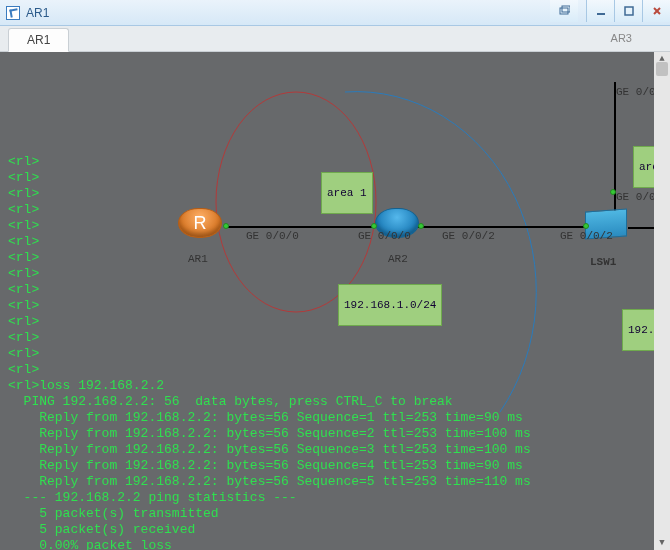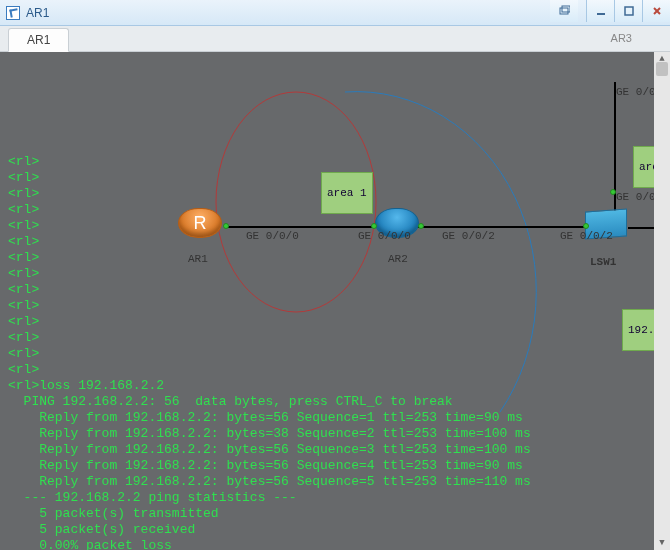--- a/index.html
+++ b/index.html
@@ -230,20 +230,21 @@
     <span class="iflabel" style="left:655px; top:144px;">GE</span>
     <span class="iflabel" style="left:616px; top:0px;">GE 0/0/0</span>
     <span class="iflabel" style="left:616px; top:105px;">GE 0/0/3</span>
 
     <span class="green-dot" style="left:223px; top:139px;"></span>
     <span class="green-dot" style="left:371px; top:139px;"></span>
     <span class="green-dot" style="left:418px; top:139px;"></span>
     <span class="green-dot" style="left:583px; top:139px;"></span>
     <span class="green-dot" style="left:610px; top:105px;"></span>
 
+    <div class="netlabel" style="left:299px; top:200px;">192.168.1.0/24</div>
     <div class="netlabel" style="left:583px; top:225px;">192.168.234.0/2</div>
   </div>
 
   
   <div style="position:relative"><span>&lt;rl&gt;</span>
 <span>&lt;rl&gt;</span>
 <span>&lt;rl&gt;</span>
 <span>&lt;rl&gt;</span>
 <span>&lt;rl&gt;</span>
 <span>&lt;rl&gt;</span>
@@ -251,21 +252,21 @@
 <span>&lt;rl&gt;</span>
 <span>&lt;rl&gt;</span>
 <span>&lt;rl&gt;</span>
 <span>&lt;rl&gt;</span>
 <span>&lt;rl&gt;</span>
 <span>&lt;rl&gt;</span>
 <span>&lt;rl&gt;</span>
 <span><span>&lt;rl&gt;</span><span>loss 192.168.2.2</span></span>
 <span>  PING 192.168.2.2: 56  data bytes, press CTRL_C to break</span>
 <span>    Reply from 192.168.2.2: bytes=56 Sequence=1 ttl=253 time=90 ms</span>
-<span>    Reply from 192.168.2.2: bytes=38 Sequence=2 ttl=253 time=100 ms</span>
+<span>    Reply from 192.168.2.2: bytes=56 Sequence=2 ttl=253 time=100 ms</span>
 <span>    Reply from 192.168.2.2: bytes=56 Sequence=3 ttl=253 time=100 ms</span>
 <span>    Reply from 192.168.2.2: bytes=56 Sequence=4 ttl=253 time=90 ms</span>
 <span>    Reply from 192.168.2.2: bytes=56 Sequence=5 ttl=253 time=110 ms</span>
 <span>  --- 192.168.2.2 ping statistics ---</span>
 <span>    5 packet(s) transmitted</span>
 <span>    5 packet(s) received</span>
 <span>    0.00% packet loss</span>
 
 
 </div>

